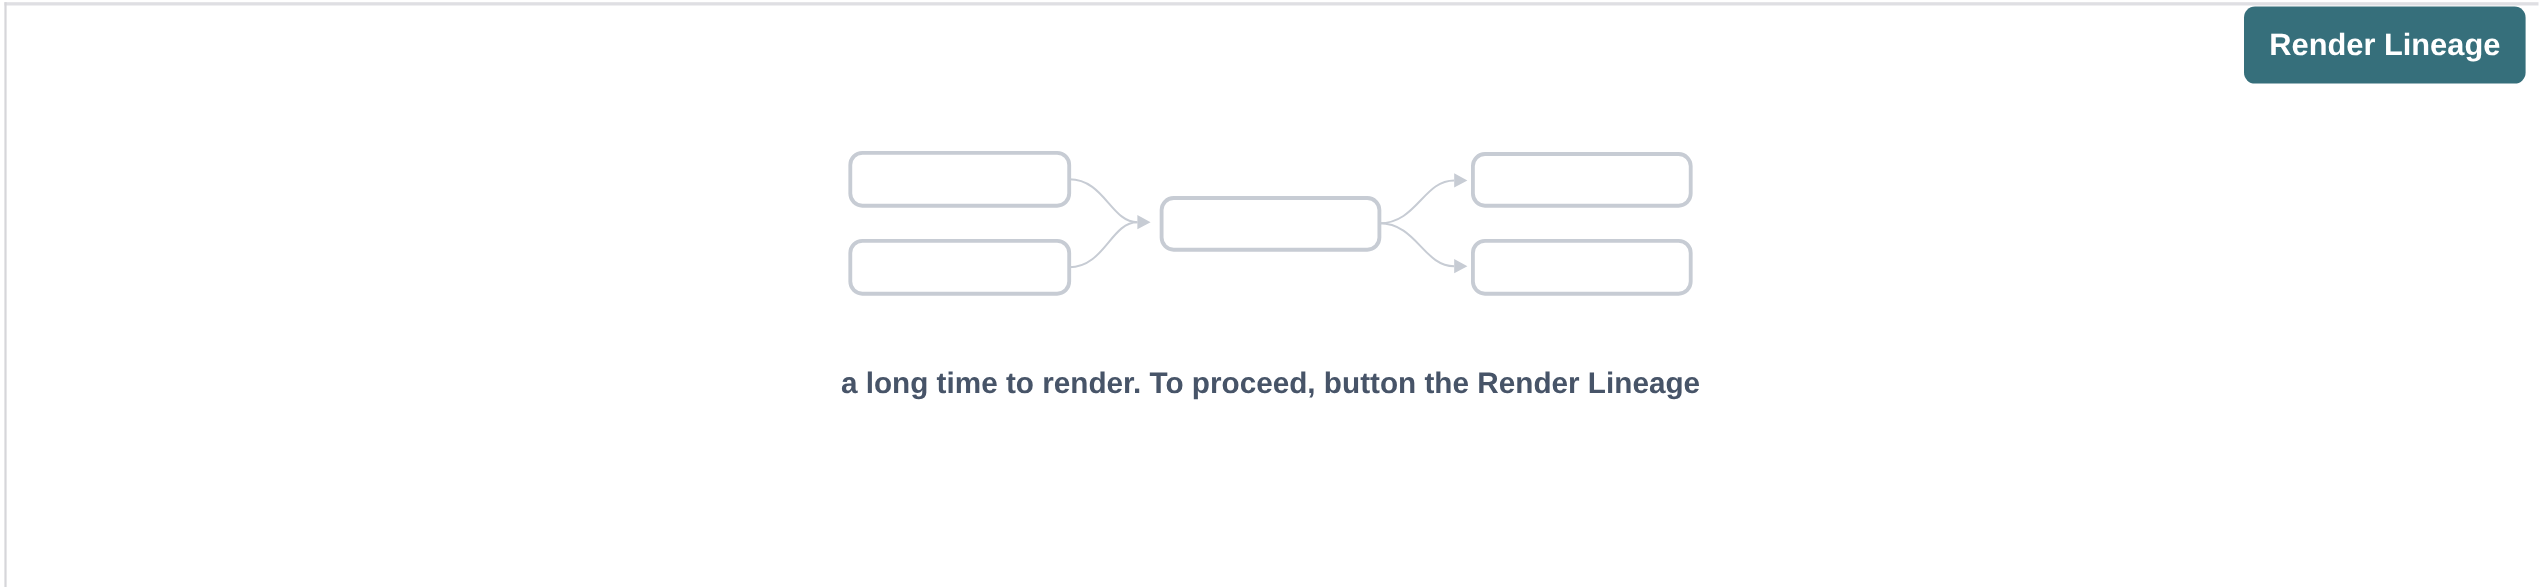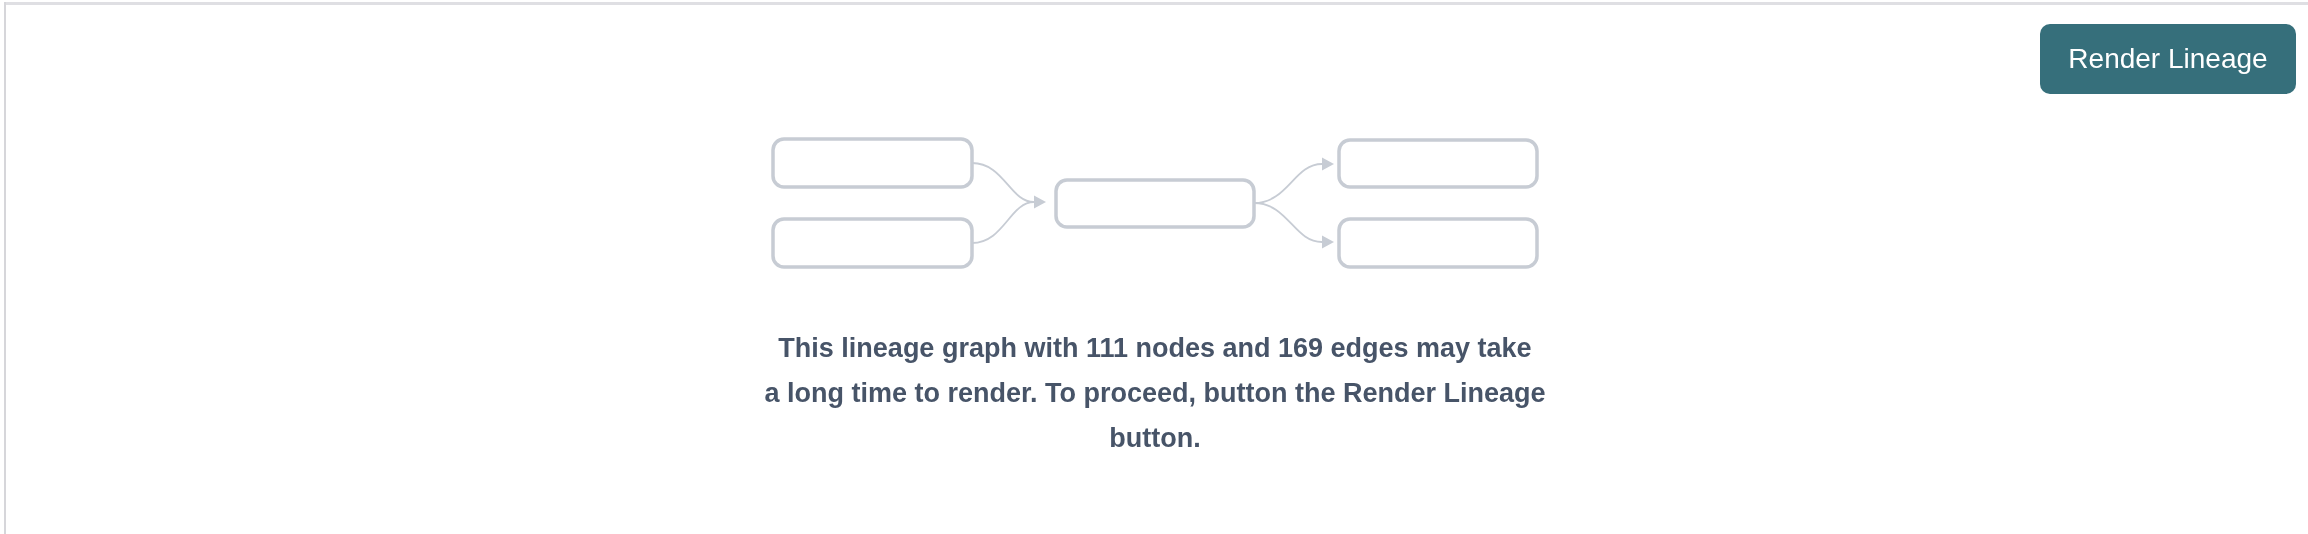--- a/index.html
+++ b/index.html
@@ -27,30 +27,30 @@
     position: absolute;
     left: 4px;
     top: 2px;
     bottom: 0;
     width: 2px;
     background: #d6d6da;
   }
   .render-btn {
     position: absolute;
     left: 2040px;
-    top: 24px;
+    top: 6px;
     width: 256px;
     height: 70px;
     background: #366f7b;
     color: #ffffff;
     border: none;
     border-radius: 10px;
     font-family: "Liberation Sans", sans-serif;
     font-size: 28px;
-    font-weight: 400;
+    font-weight: 700;
     display: flex;
     align-items: center;
     justify-content: center;
     cursor: pointer;
   }
   .graphic {
     position: absolute;
     left: 740px;
     top: 125px;
     width: 820px;
@@ -93,18 +93,16 @@
     <polygon points="582,110.5 594,117 582,123.5" fill="#c7ccd4"></polygon>
 
     <rect x="33" y="14" width="199" height="48" rx="11" fill="#ffffff" stroke-width="3.5" stroke="#c7ccd4"></rect>
     <rect x="33" y="94" width="199" height="48" rx="11" fill="#ffffff" stroke-width="3.5" stroke="#c7ccd4"></rect>
     <rect x="316" y="55" width="198" height="47" rx="11" fill="#ffffff" stroke-width="3.5" stroke="#c7ccd4"></rect>
     <rect x="599" y="15" width="198" height="47" rx="11" fill="#ffffff" stroke-width="3.5" stroke="#c7ccd4"></rect>
     <rect x="599" y="94" width="198" height="48" rx="11" fill="#ffffff" stroke-width="3.5" stroke="#c7ccd4"></rect>
   </svg>
 
   <div class="message">
-    <div class="line">This lineage graph with 111 nodes and 169 edges may take</div>
     <div class="line">a long time to render. To proceed, button the Render Lineage</div>
-    <div class="line">button.</div>
   </div>
 
 </div>
 
 </body></html>

